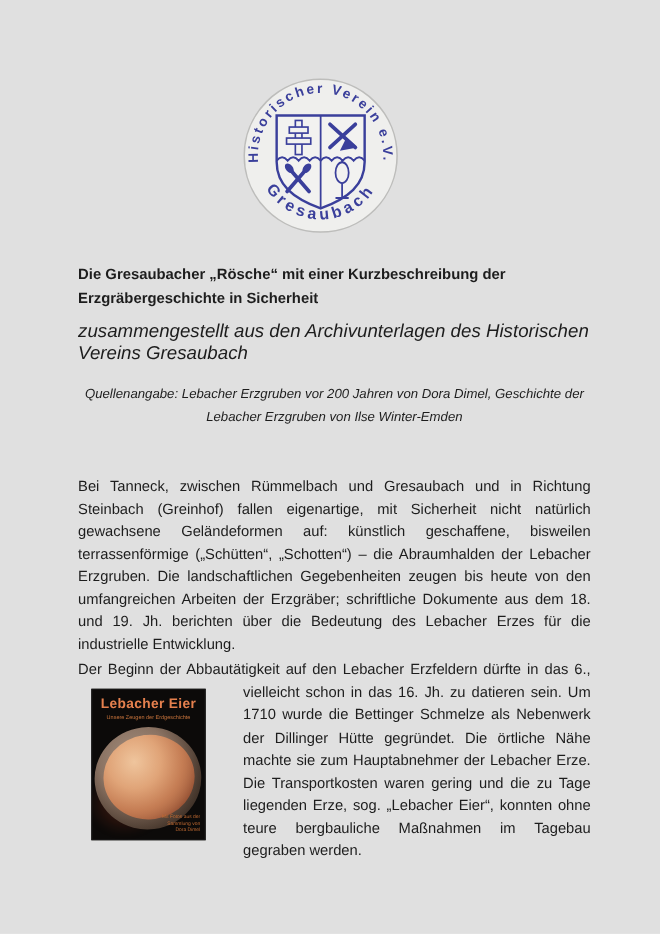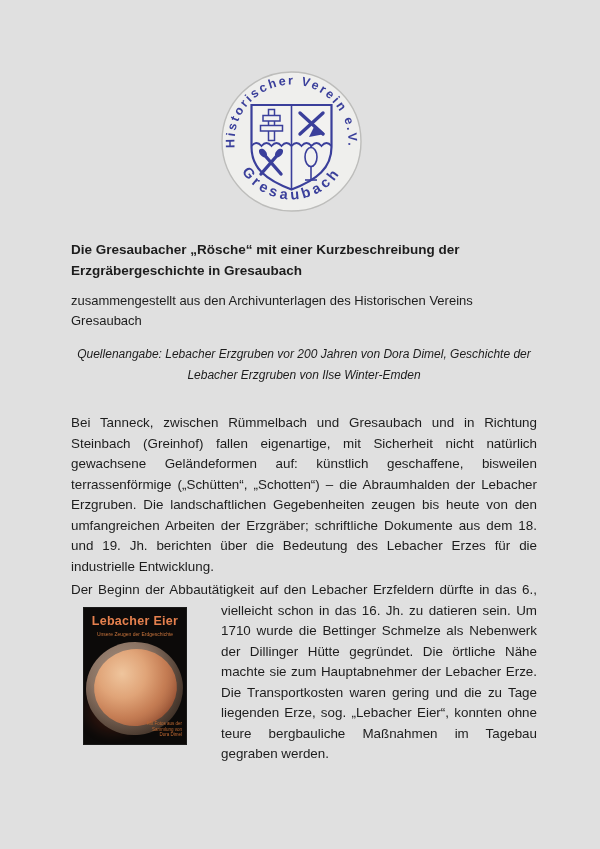--- a/index.html
+++ b/index.html
@@ -6,24 +6,24 @@
   .page{
     width:600px;height:849px;position:relative;overflow:hidden;
     background:#e0e0e0;color:#1d1d1d;
     font-family:"Liberation Sans",sans-serif;
   }
   
   .seal{position:absolute;top:71px;left:221px;width:141px;height:141px;}
   
   .content{position:absolute;left:71px;top:239px;width:466px;}
   .doc-title{font-weight:bold;font-size:13.5px;line-height:21px;text-align:left;}
-  .byline{font-size:13px;line-height:20px;margin-top:10px;}
+  .byline{font-style:italic;font-size:17px;line-height:20px;margin-top:10px;}
   .source{font-style:italic;font-size:12px;line-height:21px;margin-top:5px;text-align:center;}
   .para{font-size:13.4px;line-height:20.5px;text-align:justify;margin:0;}
-  .para.p1{margin-top:27px;}
+  .para.p1{margin-top:42px;}
   .para.p2{margin-top:3px;}
   
   .book{
     float:left;display:block;position:relative;
     width:104px;height:138px;margin:6px 34px 2px 12px;
     background:#0c0a09;overflow:hidden;
     box-shadow:0 0 0 1px #1a1a1a inset;
   }
   .book-title{
     display:block;text-align:center;margin-top:4px;
@@ -104,21 +104,21 @@
           <line x1="84" y1="109" x2="96" y2="109"></line>
           <line x1="90" y1="76.5" x2="90" y2="73.5"></line>
         </g>
       </g>
     </svg>
   </div>
 
   <div class="content">
     <div class="doc-title">
       <div>Die Gresaubacher „Rösche“ mit einer Kurzbeschreibung der</div>
-      <div>Erzgräbergeschichte in Gresaubach</div>
+      <div>Erzgräbergeschichte in Sicherheit</div>
     </div>
 
     <p class="byline">zusammengestellt aus den Archivunterlagen des Historischen Vereins Gresaubach</p>
     <p class="source">Quellenangabe: Lebacher Erzgruben vor 200 Jahren von Dora Dimel, Geschichte der Lebacher Erzgruben von Ilse Winter-Emden</p>
 
     <p class="para p1">Bei Tanneck, zwischen Rümmelbach und Gresaubach und in Richtung Steinbach (Greinhof) fallen eigenartige, mit Sicherheit nicht natürlich gewachsene Geländeformen auf: künstlich geschaffene, bisweilen terrassenförmige („Schütten“, „Schotten“) – die Abraumhalden der Lebacher Erzgruben. Die landschaftlichen Gegebenheiten zeugen bis heute von den umfangreichen Arbeiten der Erzgräber; schriftliche Dokumente aus dem 18. und 19. Jh. berichten über die Bedeutung des Lebacher Erzes für die industrielle Entwicklung.</p>
 
     <p class="para p2">
       <span>Der Beginn der Abbautätigkeit auf den Lebacher Erzfeldern dürfte in das 6.,</span>
       

